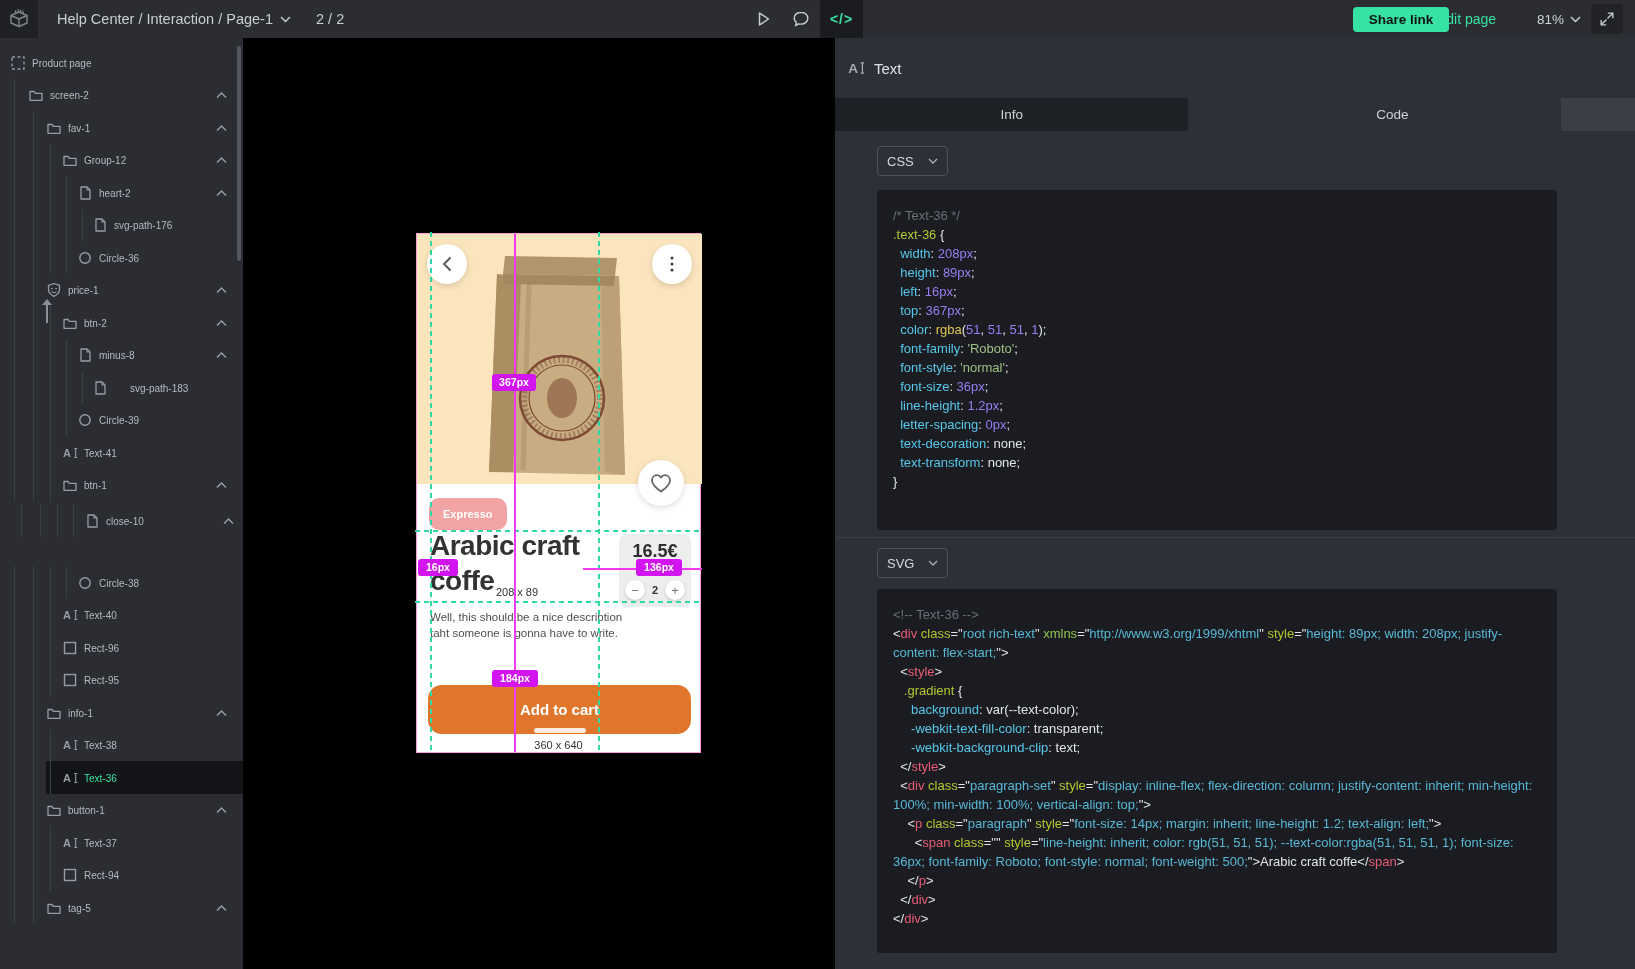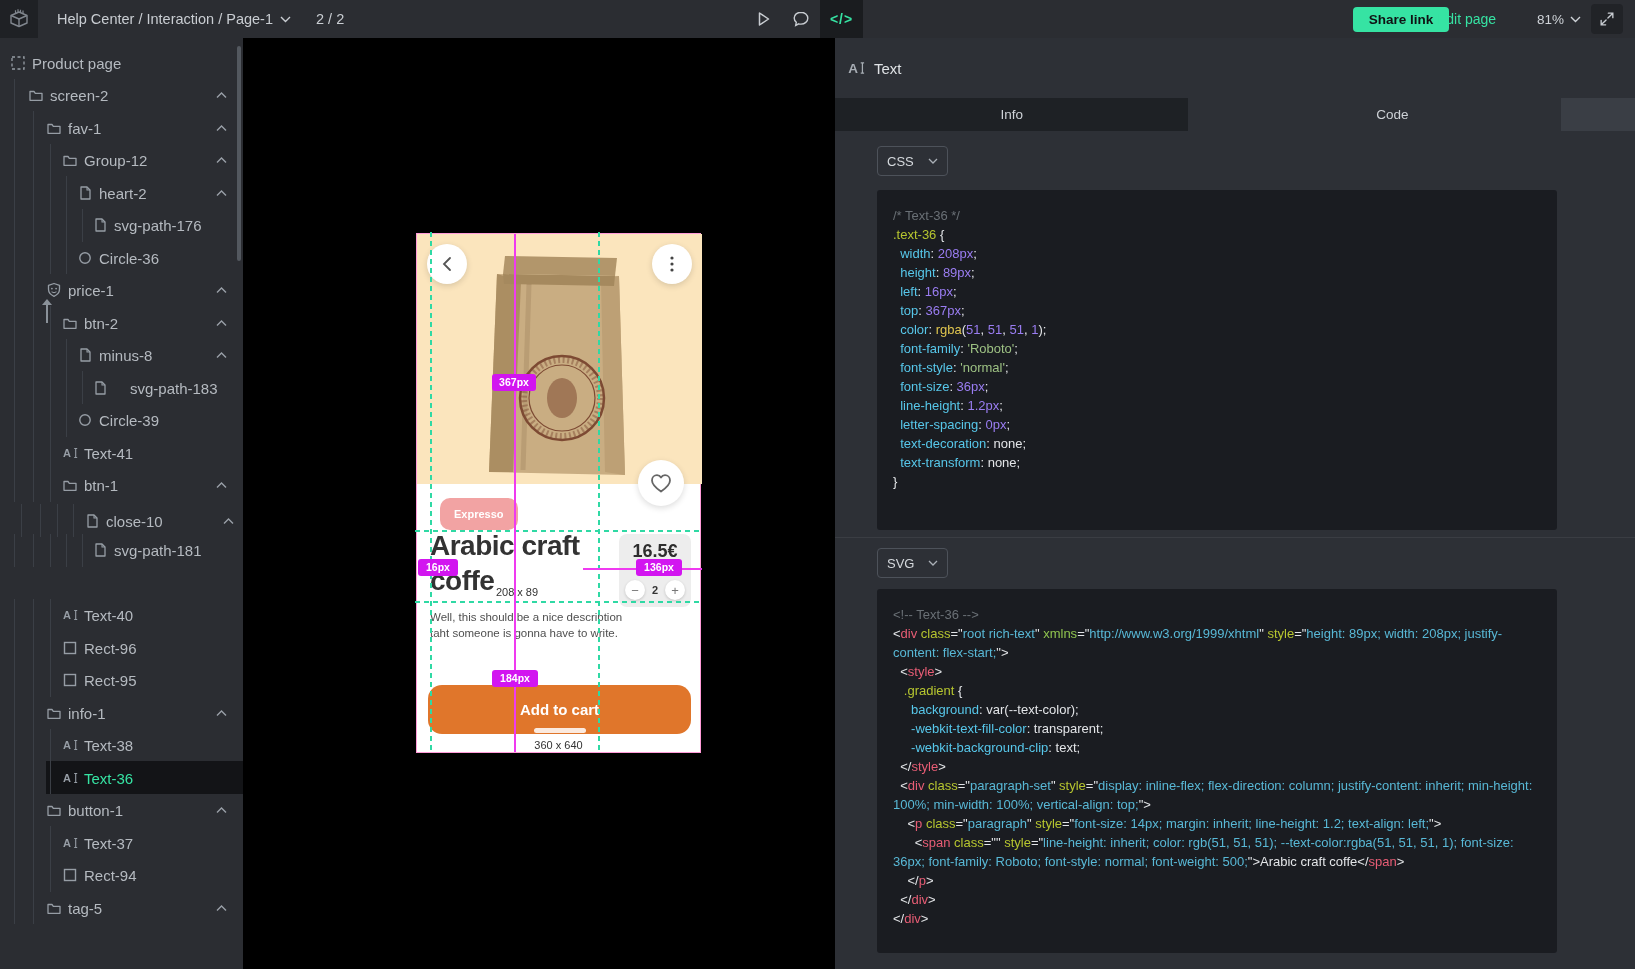--- a/index.html
+++ b/index.html
@@ -18,40 +18,40 @@
   #code-tile span { color:var(--accent); font-size:14px; font-weight:700; letter-spacing:1px; }
   #share-btn { position:absolute; left:1305px; top:7px; width:96px; height:25px; background:var(--accent); color:#101214; border:none; border-radius:4px; font-size:13.5px; font-weight:700; font-family:inherit; cursor:pointer;margin-left:48px; }
   #edit-page { position:absolute; left:1437px; top:0; height:38px; display:flex; align-items:center; color:var(--accent); font-size:14px; cursor:pointer; }
   #zoom-ctl { position:absolute; left:1537px; top:0; height:38px; display:flex; align-items:center; gap:6px; color:#cfd3d8; font-size:13.5px; cursor:pointer; }
   #fs-tile { position:absolute; left:1591px; top:4px; width:32px; height:30px; background:#212327; border-radius:4px; display:flex; align-items:center; justify-content:center; cursor:pointer; }
 
   
   #sidebar { position:absolute; left:0; top:38px; width:243px; height:931px; background:#2b2d32; z-index:20; overflow:hidden; }
   #layer-tree { position:relative; width:100%; height:100%; }
   .trow { position:absolute; left:0; width:243px; height:33px; cursor:pointer; }
-  .trow .lbl { position:absolute; top:50%; transform:translateY(-50%); font-size:15px; color:#b5bac0; z-index:2; white-space:nowrap; }
+  .trow .lbl { position:absolute; top:50%; transform:translateY(-50%); font-size:10px; color:#b5bac0; z-index:2; white-space:nowrap; }
   .trow.sel::before { content:""; position:absolute; left:46px; right:0; top:0; bottom:0; background:#131417; }
   .trow.sel .lbl { color:var(--accent); }
   .trow .ticon { position:absolute; top:50%; transform:translateY(-50%); width:16px; height:16px; color:#969da5; z-index:2; }
   .trow .chev { position:absolute; right:16px; top:50%; transform:translateY(-50%); width:11px; height:7px; color:#9aa0a8; z-index:2; }
   .guide { position:absolute; top:0; bottom:0; width:1px; background:#3b3f46; z-index:1; }
   .flow-arrow { position:absolute; width:10px; z-index:3; }
   .flow-arrow .stem { position:absolute; left:4px; top:4px; bottom:0; width:1.5px; background:#8a9199; }
   .flow-arrow .head { position:absolute; left:0; top:0; width:0; height:0; border-left:5px solid transparent; border-right:5px solid transparent; border-bottom:6px solid #8a9199; }
   #side-scroll { position:absolute; right:2px; top:8px; width:4px; height:215px; border-radius:2px; background:#53585f; }
 
   
   #canvas { position:absolute; left:243px; top:38px; width:592px; height:931px; background:#000; }
   #phone { position:absolute; left:173px; top:195px; width:285px; height:520px; background:#ffffff; border:1.5px solid var(--outline-pink); }
   .ph-img { position:absolute; left:0; top:0; width:285px; height:250px; background:var(--cream); overflow:hidden; }
   .circle-btn { position:absolute; background:#fff; border-radius:50%; display:flex; align-items:center; justify-content:center; box-shadow:0 2px 6px rgba(0,0,0,.14); cursor:pointer; }
   #back-btn { left:10px; top:10px; width:40px; height:40px; }
   #menu-btn { left:235px; top:10px; width:40px; height:40px; }
   #heart-btn { left:221px; top:226px; width:46px; height:46px; }
-  #product-tag { position:absolute; left:23px; top:264px; height:20px; padding:16px 14px; background:var(--tag-pink); border-radius:10px; color:#fff; font-size:11px; font-weight:700; display:flex; align-items:center; }
+  #product-tag { position:absolute; left:12px; top:264px; height:20px; padding:16px 14px; background:var(--tag-pink); border-radius:10px; color:#fff; font-size:11px; font-weight:700; display:flex; align-items:center; }
   #product-title { position:absolute; left:13px; top:294px; width:168px; font-size:28px; line-height:35px; font-weight:700; color:#333; letter-spacing:-0.5px; }
   #text-box-size { position:absolute; left:40px; top:352px; width:120px; text-align:center; font-size:11px; color:#333; }
   #price-box { position:absolute; left:202px; top:300px; width:72px; height:73px; background:#ededed; border-radius:8px; }
   #price-value { text-align:center; padding-top:7px; font-size:18px; font-weight:700; color:#2e2e2e; }
   #stepper { position:absolute; left:0; right:0; bottom:7px; display:flex; align-items:center; justify-content:center; gap:5px; }
   .step-btn { width:20px; height:20px; border-radius:50%; background:#fff; box-shadow:0 1px 3px rgba(0,0,0,.18); display:flex; align-items:center; justify-content:center; color:#777; font-size:13px; cursor:pointer; line-height:1; }
   #qty { font-size:11px; font-weight:700; color:#333; width:10px; text-align:center; }
   #product-desc { position:absolute; left:13px; top:375px; width:200px; font-size:11.5px; line-height:16px; color:#4f4f4f; }
   #cart-btn { position:absolute; left:11px; top:451px; width:263px; height:49px; background:var(--orange); border:none; border-radius:14px; color:#fff; font-size:15px; font-weight:700; font-family:inherit; cursor:pointer; }
   #home-bar { position:absolute; left:117px; top:494px; width:52px; height:5px; border-radius:3px; background:rgba(255,255,255,.85); }
@@ -371,33 +371,31 @@
             <path d="M10 2v3h3" fill="none" stroke="currentColor" stroke-width="1.1"></path>
           </svg>
         </span>
         <span class="lbl" style="left: 99px;">close-10</span>
         <span class="chev">
           <svg width="11" height="7" viewBox="0 0 11 7" fill="none" stroke="currentColor" stroke-width="1.4">
             <path d="M1 6l4.5-4.5L10 6"></path>
           </svg>
         </span>
       </div>
-      <div class="trow" style="top: 495.5px;">
-        <span class="guide" style="left: 14px;"></span>
-        <span class="guide" style="left: 33px;"></span>
-        <span class="guide" style="left: 50px;"></span>
-        <span class="guide" style="left: 66px;"></span>
-        <span class="guide" style="left: 82px;"></span>
-        <span class="ticon" style="left: 92px;">
-          <svg width="16" height="16" viewBox="0 0 16 16">
-            <path d="M4 2h6l3 3v9H4z" fill="none" stroke="currentColor" stroke-width="1.3" stroke-linejoin="round"></path>
-            <path d="M10 2v3h3" fill="none" stroke="currentColor" stroke-width="1.1"></path>
-          </svg>
-        </span>
-        <span class="lbl" style="left: 114px;">svg-path-181</span>
+      <div class="trow" style="top: 528px;">
+        <span class="guide" style="left: 14px;"></span>
+        <span class="guide" style="left: 33px;"></span>
+        <span class="guide" style="left: 50px;"></span>
+        <span class="guide" style="left: 66px;"></span>
+        <span class="ticon" style="left: 77px;">
+          <svg width="16" height="16" viewBox="0 0 16 16">
+            <circle cx="8" cy="8" r="5.2" fill="none" stroke="currentColor" stroke-width="1.4"></circle>
+          </svg>
+        </span>
+        <span class="lbl" style="left: 99px;">Circle-38</span>
       </div>
       <div class="trow" style="top: 560.5px;">
         <span class="guide" style="left: 14px;"></span>
         <span class="guide" style="left: 33px;"></span>
         <span class="guide" style="left: 50px;"></span>
         <span class="ticon" style="left: 62px;">
           <svg width="16" height="16" viewBox="0 0 16 16">
             <text x="1" y="12" font-size="11" font-weight="600" fill="currentColor" font-family="Liberation Sans, sans-serif">A</text>
             <path d="M12.2 3.5h3M13.7 3.5v9M12.2 12.5h3" stroke="currentColor" stroke-width="1.1" fill="none"></path>
           </svg>

